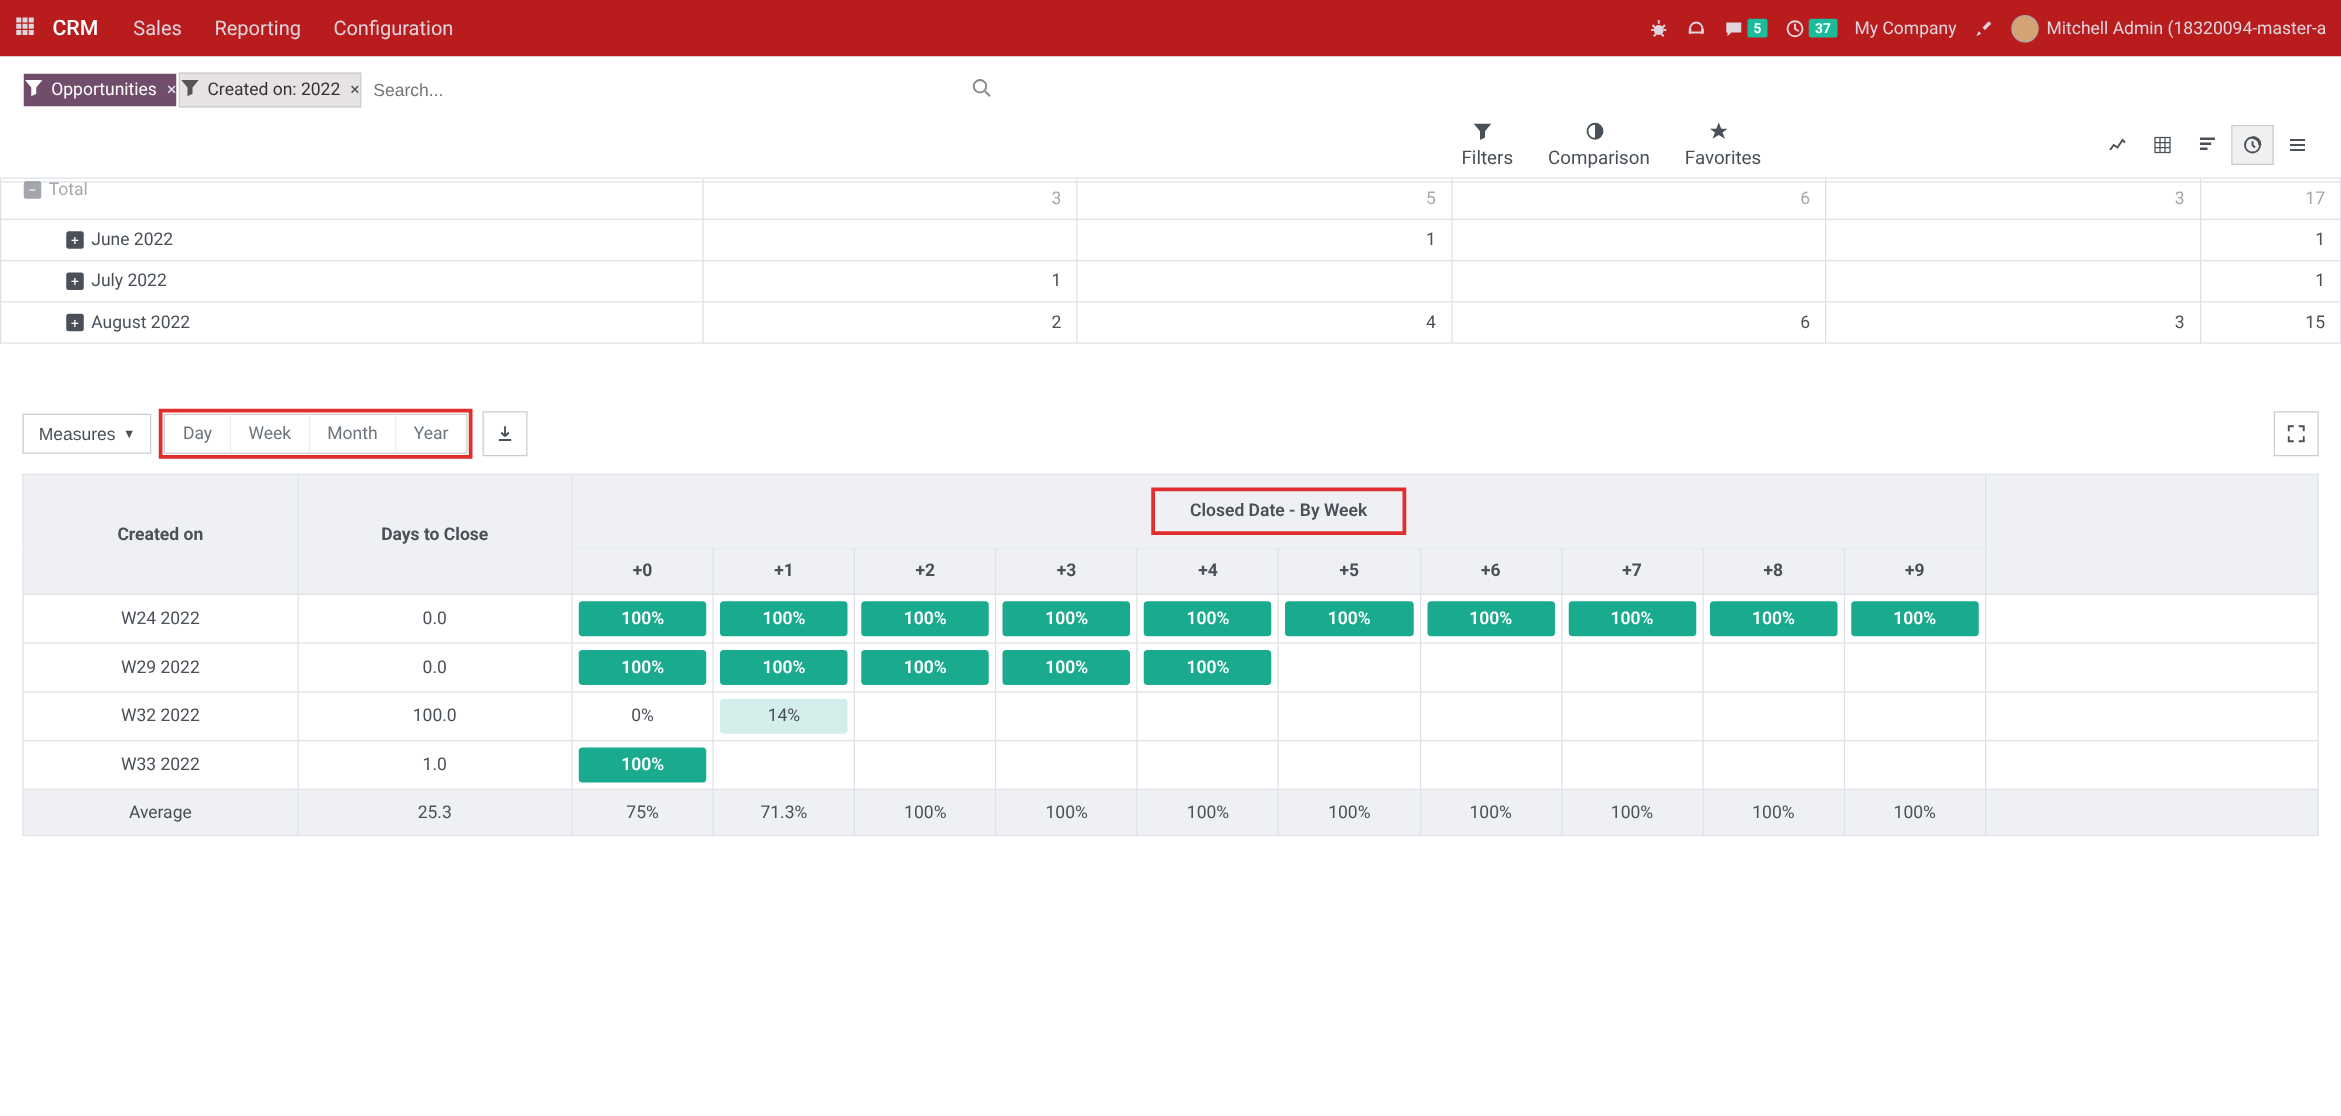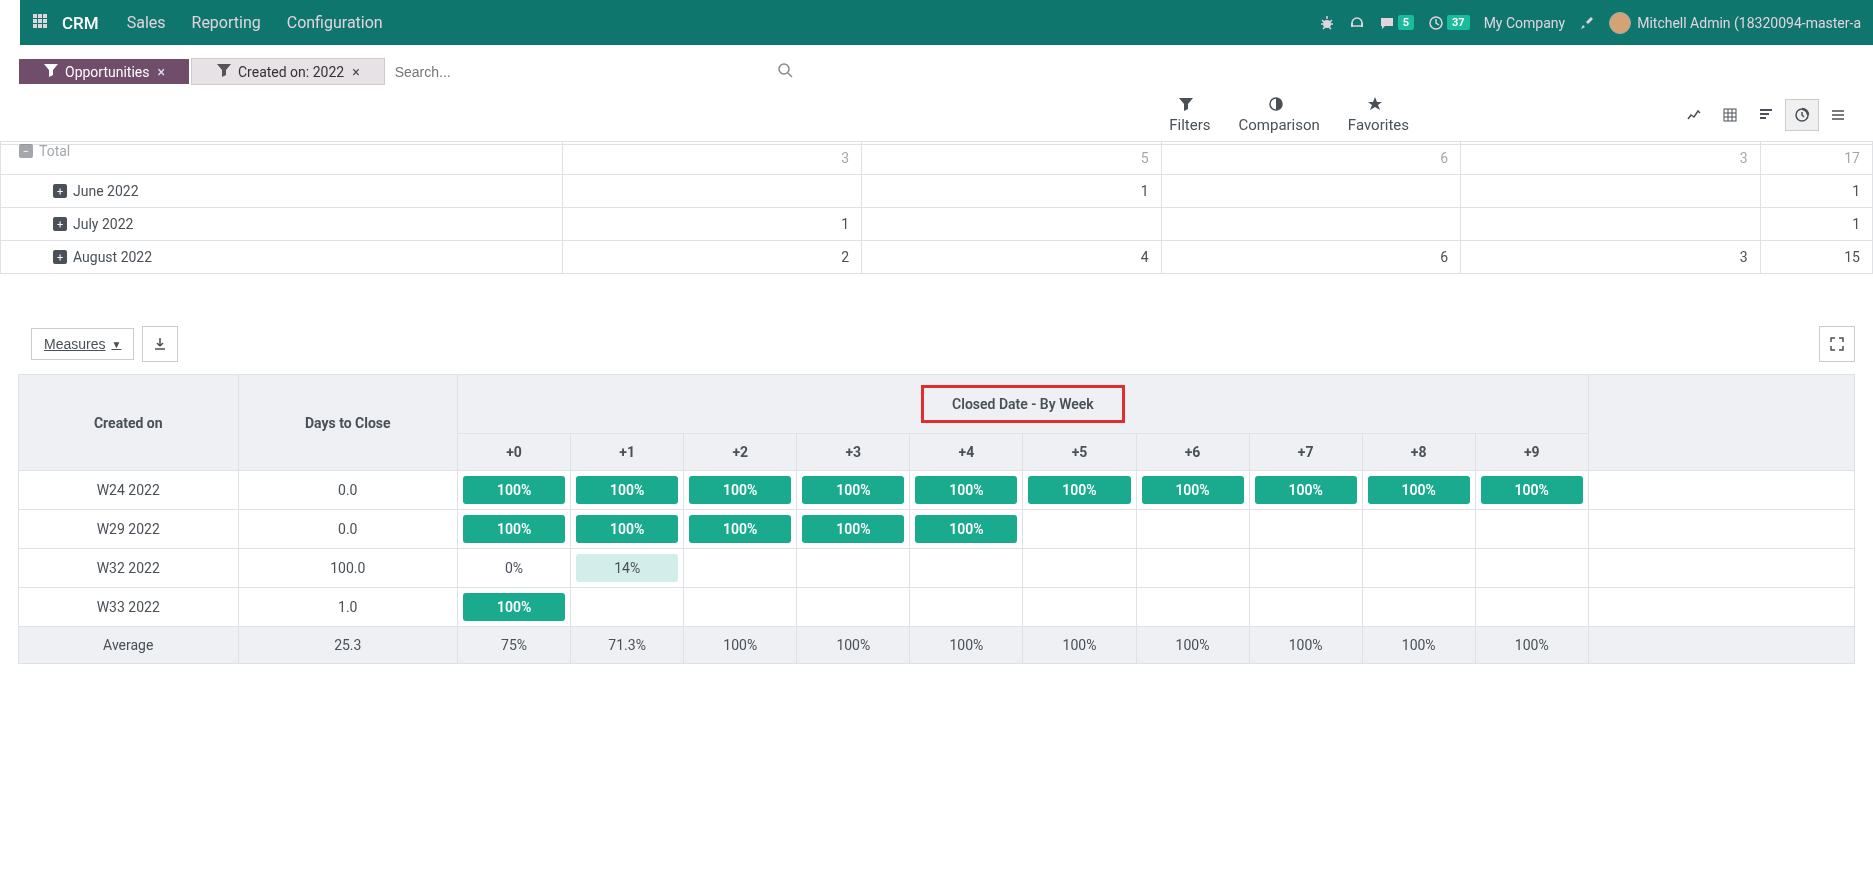--- a/index.html
+++ b/index.html
@@ -1,32 +1,32 @@
 <!DOCTYPE html>
 <html><head>
 <meta charset="utf-8">
 <style>
 * { box-sizing: border-box; margin: 0; padding: 0; }
 body { font-family: -apple-system, BlinkMacSystemFont, "Segoe UI", Roboto, "Helvetica Neue", sans-serif; font-size: 14px; color: #495057; background: #fff; overflow-x: hidden; }
 
 
-.navbar { background: #0f766e; height: 45px; display: flex; align-items: center; padding: 16px 12px; color: #fff; margin-left: 20px; }
+.navbar { background: #b91c1c; height: 45px; display: flex; align-items: center; padding: 16px 12px; color: #fff; }
 .navbar .apps-icon { margin-right: 14px; cursor: pointer; }
 .navbar .brand { font-size: 17px; font-weight: 500; margin-right: 28px; }
 .navbar .nav-link { color: #e0d4dd; font-size: 16px; margin-right: 26px; cursor: pointer; }
 .navbar .spacer { flex: 1; }
 .navbar .right-item { margin-left: 14px; display: inline-flex; align-items: center; cursor: pointer; color: #e0d4dd; }
 .navbar .badge { background: #1abc9c; color: #fff; font-size: 11px; padding: 1px 5px; border-radius: 2px; margin-left: 3px; font-weight: bold; }
 .navbar .avatar { width: 22px; height: 22px; border-radius: 50%; background: #d4a373; margin-right: 6px; display: inline-block; border: 1px solid #aaa; }
 
 
 .control-bar { display: flex; align-items: center; padding: 12px 18px 0 18px; }
 .page-title { font-size: 22px; color: #5f5f5f; flex: 1; }
 .search-area { display: flex; align-items: center; border: 1px solid transparent; min-width: 780px; }
-.filter-chip { background: #6f4d6b; color: #fff; display: inline-flex; align-items: center; padding: 3px 24px; font-size: 14px; margin-right: 2px; }
+.filter-chip { background: #6f4d6b; color: #fff; display: inline-flex; align-items: center; padding: 3px 0; font-size: 14px; margin-right: 2px; }
 .filter-chip .filter-icon { margin-right: 6px; }
 .filter-chip .chip-close { margin-left: 8px; cursor: pointer; font-size: 14px; opacity: 0.85; }
 .filter-chip.light { background: #e7e2e6; color: #333; border: 1px solid #ccc; }
 .search-input { border: none; outline: none; padding: 4px 8px; font-size: 14px; width: 120px; color: #888; }
 .search-icon-right { margin-left: auto; color: #888; padding: 4px; }
 
 
 .toolbar-row { display: flex; align-items: center; padding: 10px 18px 10px 18px; border-bottom: 1px solid #dee2e6; }
 .toolbar-row .tool-spacer { flex: 1; }
 .toolbar-btn { display: inline-flex; align-items: center; margin-right: 28px; cursor: pointer; color: #495057; font-size: 15px; flex-direction: column; }
@@ -37,21 +37,21 @@
 
 
 .pivot { border-collapse: collapse; width: 100%; font-size: 14px; }
 .pivot td { border: 1px solid #dee2e6; padding: 8px 12px; }
 .pivot .row-label { display: flex; align-items: center; gap: 6px; padding-left: 40px; cursor: pointer; }
 .pivot .num { text-align: right; width: 16%; }
 .pivot .rlabel-cell { width: 30%; }
 .expand-box { width: 14px; height: 14px; background: #495057; border-radius: 2px; display: inline-flex; align-items: center; justify-content: center; color: #fff; font-size: 11px; line-height: 1; }
 
 
-.cohort-controls { display: flex; align-items: center; padding: 16px 18px 12px 31px; margin-top: 36px; text-decoration: underline; }
+.cohort-controls { display: flex; align-items: center; padding: 16px 18px 12px 18px; margin-top: 36px; }
 .btn { border: 1px solid #ccc; background: #fff; padding: 7px 12px; font-size: 14px; cursor: pointer; display: inline-flex; align-items: center; color: #495057; }
 .btn .caret { margin-left: 6px; font-size: 10px; }
 .btn-group { display: inline-flex; border: 1px solid #ccc; margin-left: 8px; }
 .btn-group .seg { padding: 7px 14px; font-size: 14px; cursor: pointer; color: #6c757d; border-right: 1px solid #eee; }
 .btn-group .seg:last-child { border-right: none; }
 .highlight-red { border: 3px solid #e02d2d; padding: 1px; margin-left: 6px; }
 .icon-btn { border: 1px solid #ccc; background: #fff; width: 36px; height: 36px; display: inline-flex; align-items: center; justify-content: center; margin-left: 8px; cursor: pointer; color: #495057; }
 .cohort-controls .right { margin-left: auto; }
 
 
@@ -268,20 +268,28 @@
         <td class="num">15</td>
       </tr>
     </tbody>
 </table>
 
 <div class="cohort-controls">
   <button class="btn">
     <span>Measures</span>
     <span class="caret">▼</span>
   </button>
+  <span class="highlight-red">
+    <span class="btn-group" style="margin-left:0">
+      <span class="seg">Day</span>
+      <span class="seg">Week</span>
+      <span class="seg">Month</span>
+      <span class="seg">Year</span>
+    </span>
+  </span>
   <span class="icon-btn">
       <svg viewBox="0 0 16 16">
         <path d="M8 2v8m0 0l-3-3m3 3l3-3M3 13h10" stroke="#495057" stroke-width="1.5" fill="none"></path>
       </svg>
     </span>
   <span class="right">
     <span class="icon-btn">
         <svg viewBox="0 0 16 16">
           <path d="M2 6V2h4M14 6V2h-4M2 10v4h4M14 10v4h-4" stroke="#495057" stroke-width="1.5" fill="none"></path>
         </svg>

